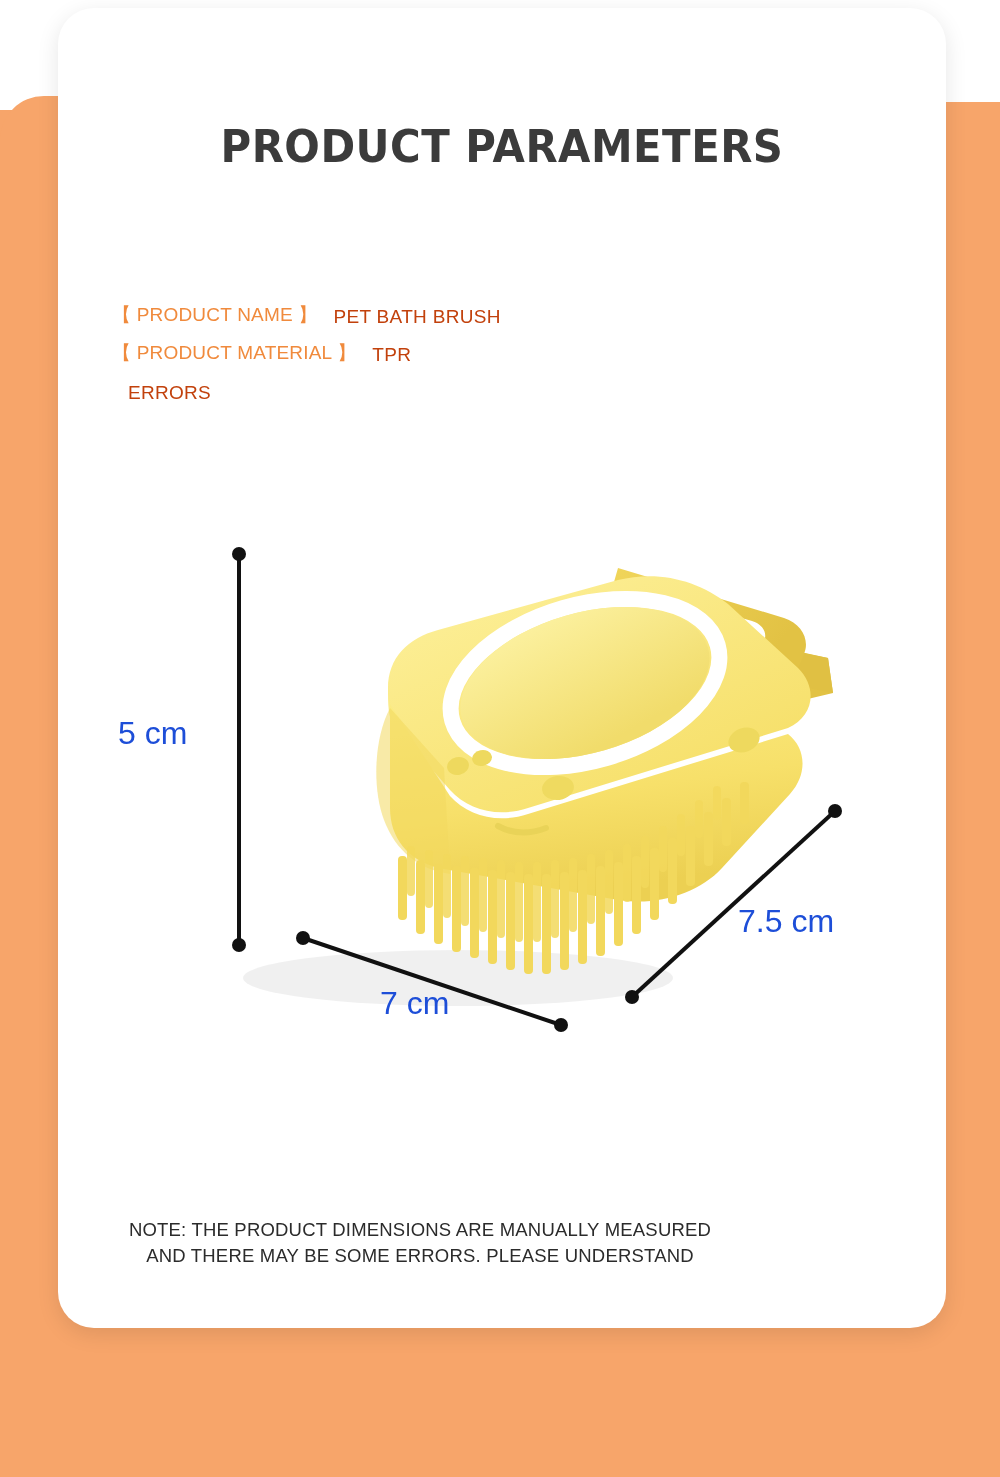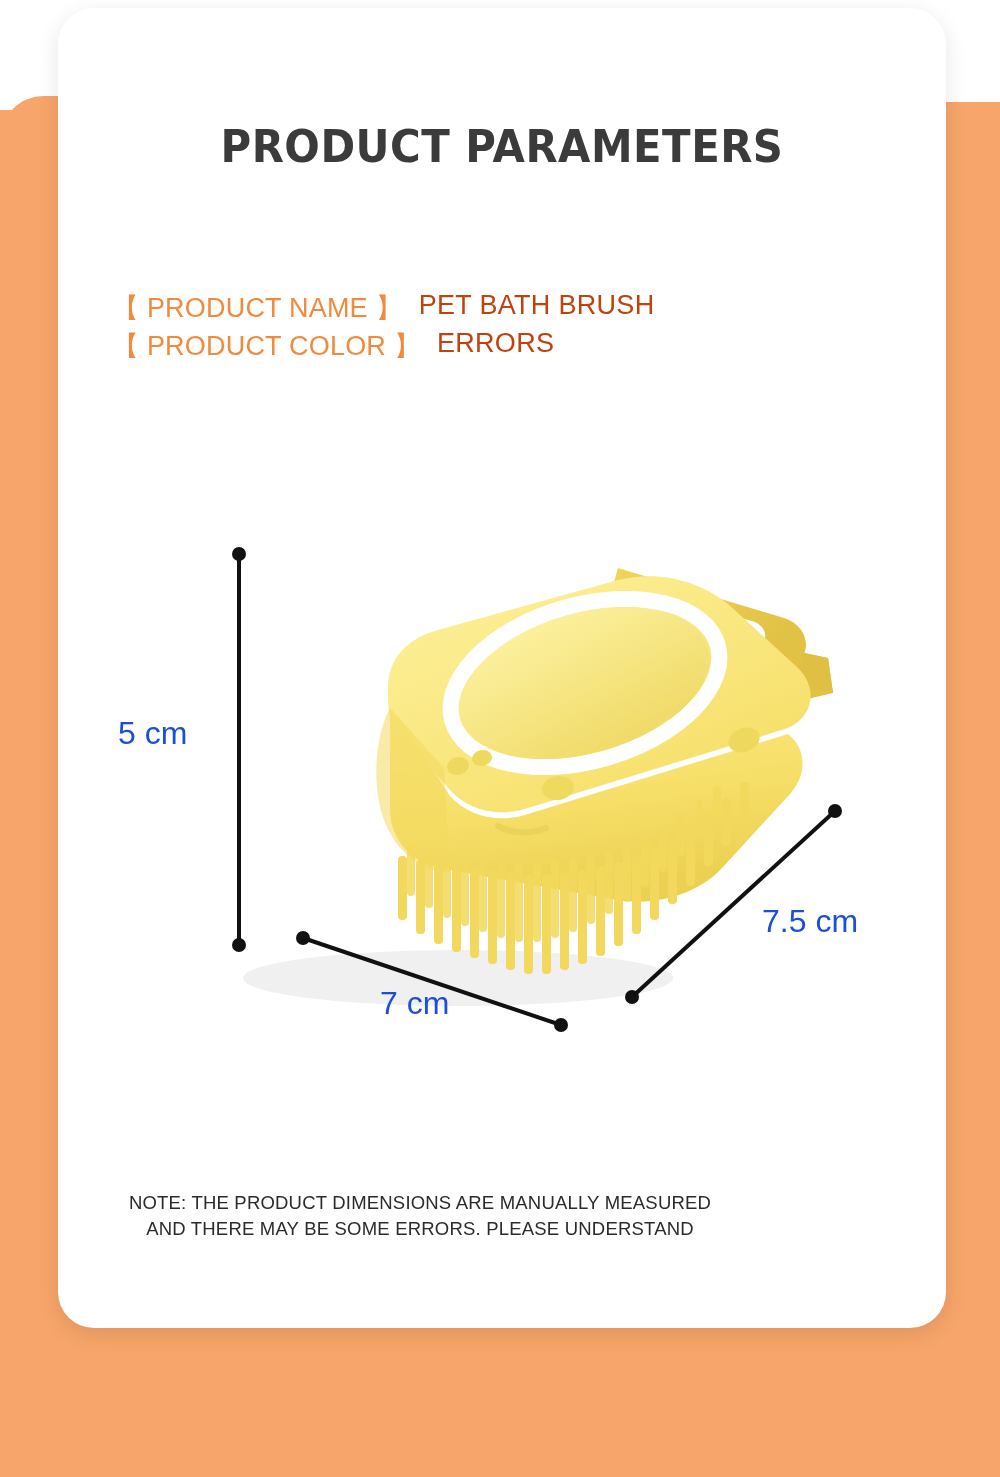--- a/index.html
+++ b/index.html
@@ -68,23 +68,23 @@
   }
 
   .specs {
     position: absolute;
     left: 54px;
     top: 282px;
     width: 700px;
   }
   .spec-row {
     display: flex;
-    align-items: flex-start;
+    align-items: flex-end;
     height: 38px;
-    font-size: 27px;
+    font-size: 19px;
     color: #3b3b3b;
   }
   .spec-key {
     color: #f08a3c;
     white-space: nowrap;
     letter-spacing: 0.2px;
   }
   .spec-val {
     color: #c2410c;
     margin-left: 16px;
@@ -102,26 +102,26 @@
   }
 
   .dim-label {
     position: absolute;
     font-size: 32px;
     color: #1d4ed8;
     font-family: "Liberation Sans", sans-serif;
   }
   .dim-h { left: 60px; top: 707px; }
   .dim-w { left: 285px; top: 977px; margin-left: 37px; }
-  .dim-d { left: 680px; top: 895px; margin-left: 24px; }
+  .dim-d { left: 680px; top: 895px; }
 
   .note {
     position: absolute;
     left: 0;
-    top: 1182px;
+    top: 1209px;
     width: 724px;
     text-align: center;
     font-size: 18.5px;
     color: #2b2b2b;
     line-height: 26px;
     letter-spacing: 0.2px;
   }
 
   svg { display: block; }
 </style>
@@ -135,21 +135,24 @@
 <div class="card">
 
   <div class="title">PRODUCT PARAMETERS</div>
 
   <div class="specs">
     <div class="spec-row">
       <span class="spec-key">【 PRODUCT NAME 】</span>
       <span class="spec-val">PET BATH BRUSH</span>
     </div>
     <div class="spec-row">
-      <span class="spec-key">【 PRODUCT COLOR 】</span>
+      <span class="spec-key">【 PRODUCT MATERIAL 】</span>
+      <span class="spec-val">TPR</span>
+    </div>
+    <div class="spec-row">
       <span class="spec-val">ERRORS</span>
     </div>
   </div>
 
   <div class="product-area">
     <svg width="888" height="560" viewBox="0 0 888 560">
       <defs>
         <linearGradient id="bodyGrad" x1="0" y1="0" x2="0.3" y2="1">
           <stop offset="0%" stop-color="#fbeb83"></stop>
           <stop offset="55%" stop-color="#f7e06a"></stop>

